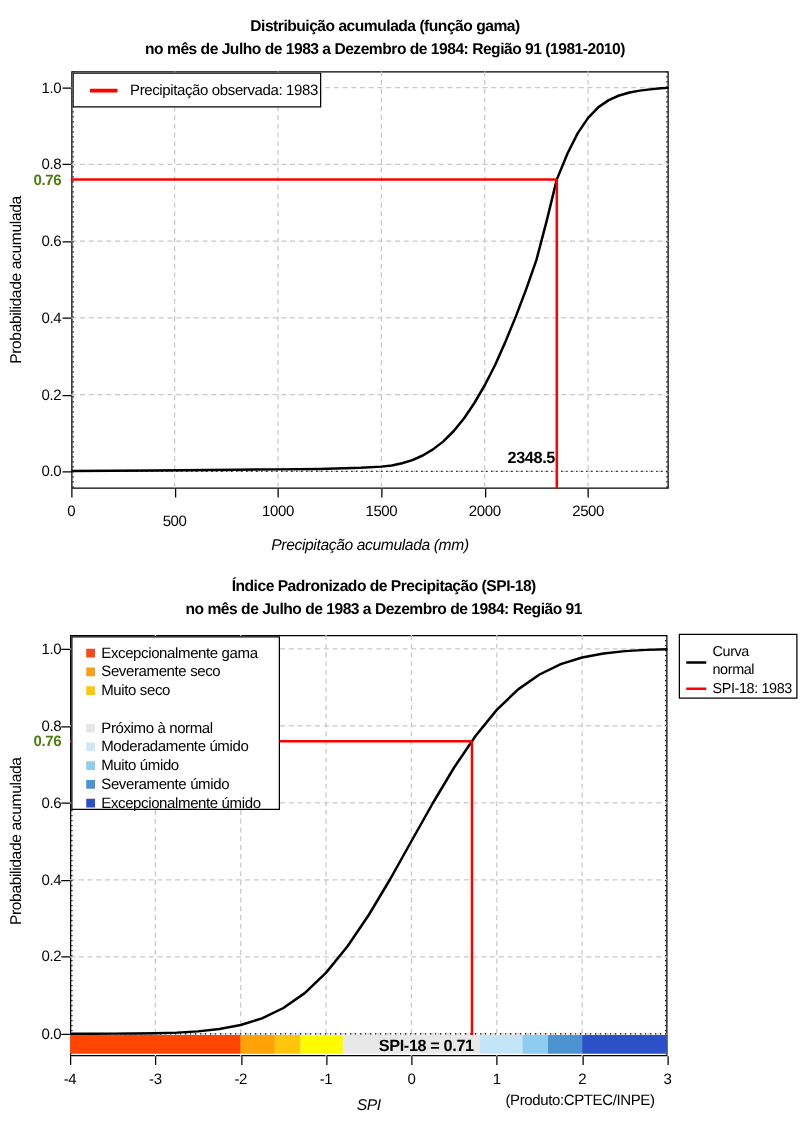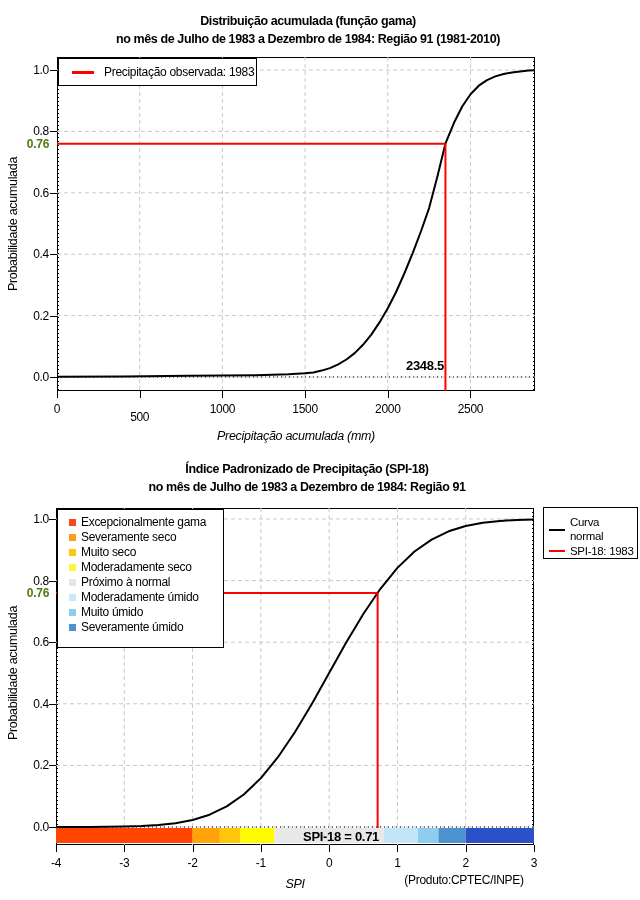--- a/index.html
+++ b/index.html
@@ -170,39 +170,39 @@
           <span class="cl">Excepcionalmente gama</span>
         </div>
         <div class="catrow" style="top:20px;width:167px;">
           <span class="bullet" style="background:#FAA014;"></span>
           <span class="cl">Severamente seco</span>
         </div>
         <div class="catrow" style="top:35px;width:167px;">
           <span class="bullet" style="background:#FDC70F;"></span>
           <span class="cl">Muito seco</span>
         </div>
-        <div class="catrow" style="top:50px;width:167px;">
-          <span class="bullet" style="background:#FBF73C;"></span>
-          <span class="cl">Moderadamente seco</span>
-        </div>
         <div class="catrow" style="top:65px;width:167px;">
           <span class="bullet" style="background:#E6E6E6;"></span>
           <span class="cl">Próximo à normal</span>
         </div>
         <div class="catrow" style="top:80px;width:167px;">
           <span class="bullet" style="background:#CBE7F8;"></span>
           <span class="cl">Moderadamente úmido</span>
         </div>
         <div class="catrow" style="top:95px;width:167px;">
           <span class="bullet" style="background:#8FCDF0;"></span>
           <span class="cl">Muito úmido</span>
         </div>
         <div class="catrow" style="top:110px;width:167px;">
           <span class="bullet" style="background:#4D93D2;"></span>
           <span class="cl">Severamente úmido</span>
+        </div>
+        <div class="catrow" style="top:125px;width:167px;">
+          <span class="bullet" style="background:#2C50C8;"></span>
+          <span class="cl">Excepcionalmente úmido</span>
         </div>
       </div>
     <div class="abs ann" style="left:142px;top:320px;width:180px;text-align:right;z-index:4;line-height:15px;">SPI-18 = 0.71</div>
   </div>
 
   <div class="abs legendbox" style="left:543px;top:507px;width:95px;height:52px;">
     <span class="rleg-sw" style="top:21px;background:#000000;"></span>
     <span class="rleg-sw" style="top:42px;background:#FF0000;"></span>
     <span class="rleg-t" style="top:8px;">Curva</span>
     <span class="rleg-t" style="top:22px;">normal</span>

